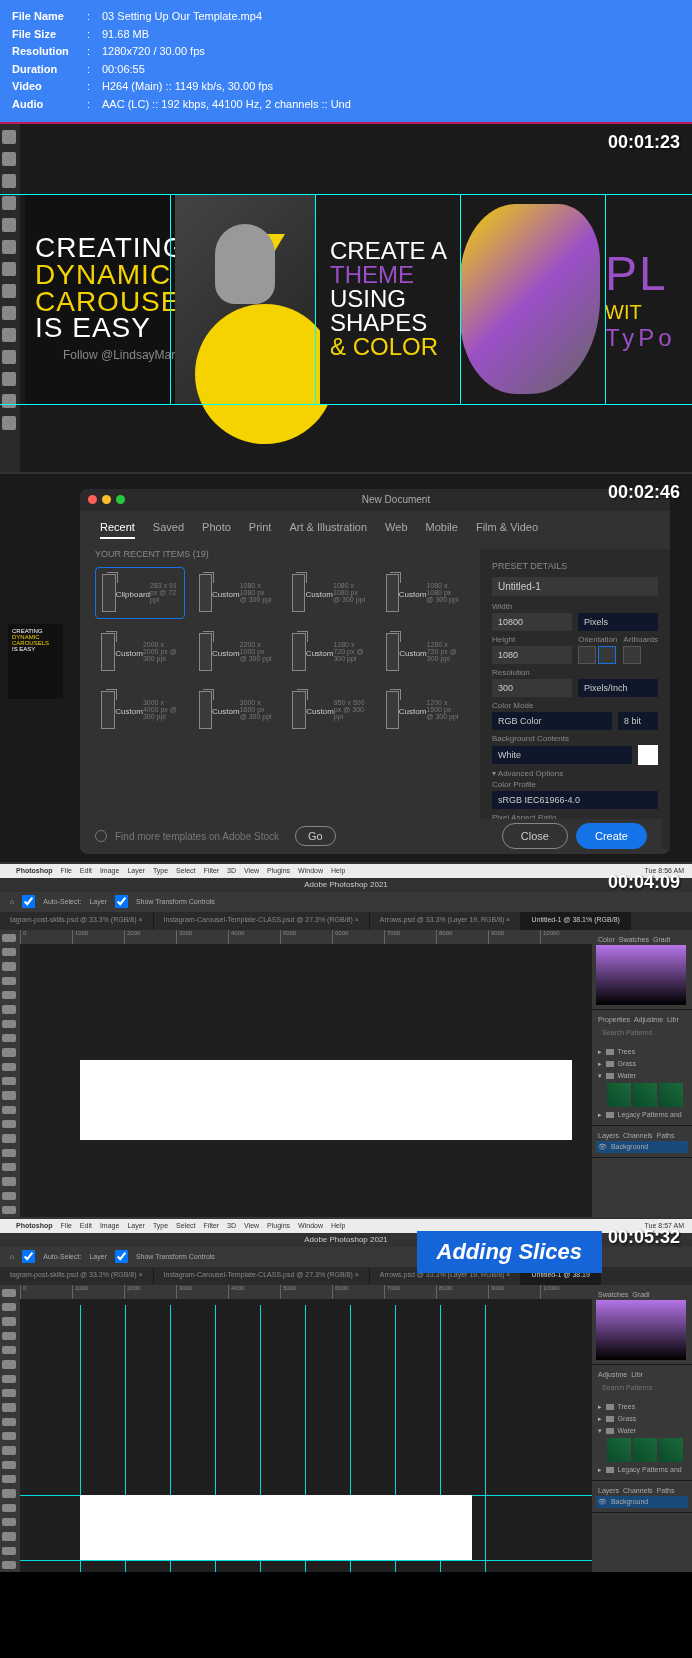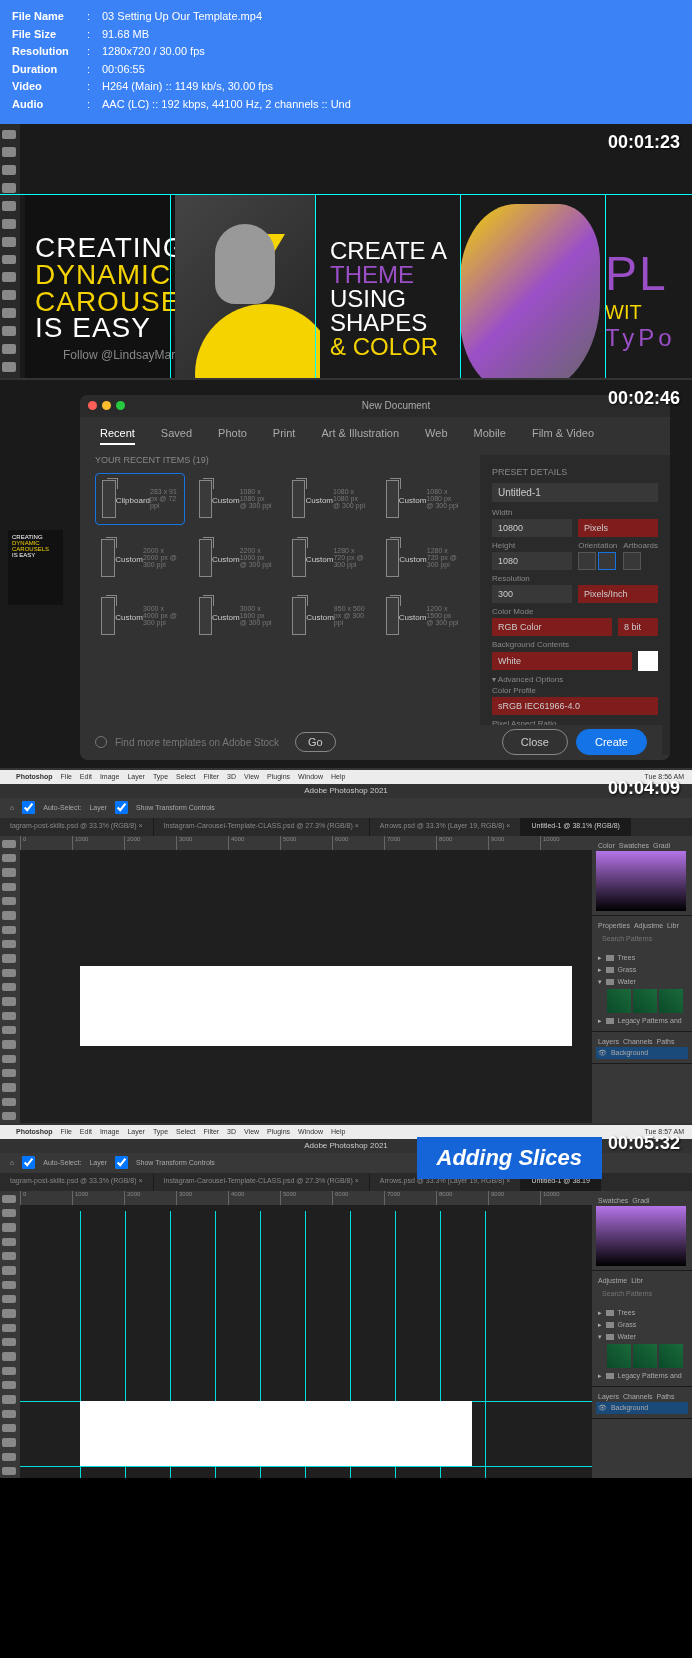--- a/index.html
+++ b/index.html
@@ -6,21 +6,21 @@
 body { background: #000; width: 692px; }
 .info-block { background: #3b82f6; color: #fff; padding: 8px 12px; font-size: 11px; line-height: 1.6; }
 .info-row { display: flex; }
 .info-label { width: 75px; font-weight: bold; }
 .info-colon { width: 15px; }
 .info-value { flex: 1; }
 .frame { width: 692px; position: relative; }
 .timestamp { position: absolute; top: 8px; right: 12px; color: #fff; font-size: 18px; font-weight: bold; text-shadow: 1px 1px 2px rgba(0,0,0,0.8); z-index: 100; }
 
 
-.frame1 { height: 256px; background: #1a1a1a; border-top: 2px solid #3b82f6; }
+.frame1 { height: 350px; background: #1a1a1a; border-top: 2px solid #be185d; }
 .toolbar-left { position: absolute; left: 0; top: 0; width: 20px; height: 100%; background: #2a2a2a; display: flex; flex-direction: column; gap: 8px; padding: 6px 2px; }
 .tool-icon { width: 14px; height: 14px; background: #888; border-radius: 2px; }
 .canvas1 { position: absolute; left: 25px; top: 70px; right: 5px; height: 210px; background: #1a1a1a; }
 .slide { position: absolute; top: 0; height: 210px; display: flex; align-items: center; }
 .slide1 { left: 0; width: 290px; background: #111; }
 .slide1-text { padding: 10px; }
 .slide1-line { font-family: Impact, sans-serif; font-size: 28px; line-height: 0.95; letter-spacing: 1px; }
 .slide1-white { color: #fff; }
 .slide1-yellow { color: #f5d300; }
 .slide1-follow { color: #888; font-size: 12px; margin-top: 6px; margin-left: 28px; }
@@ -40,40 +40,40 @@
 
 
 .frame2 { height: 390px; background: #1a1a1a; border-top: 2px solid #333; }
 .thumb-left { position: absolute; left: 8px; top: 150px; width: 55px; height: 75px; background: #111; padding: 4px; }
 .thumb-text { font-size: 6px; line-height: 1; color: #fff; font-family: Impact, sans-serif; }
 .dialog { position: absolute; left: 80px; top: 15px; width: 590px; height: 365px; background: #323232; border-radius: 8px; overflow: hidden; }
 .dialog-head { height: 22px; background: #2a2a2a; display: flex; align-items: center; padding: 0 8px; gap: 5px; }
 .win-dot { width: 9px; height: 9px; border-radius: 50%; }
 .win-red { background: #ff5f56; } .win-yellow { background: #ffbd2e; } .win-green { background: #27c93f; }
 .dialog-title { flex: 1; text-align: center; color: #aaa; font-size: 10px; }
-.dialog-tabs { display: flex; gap: 26px; padding: 10px 20px; font-size: 11px; color: #aaa; }
+.dialog-tabs { display: flex; gap: 18px; padding: 10px 20px; font-size: 11px; color: #aaa; }
 .dialog-tab { cursor: pointer; }
 .dialog-tab.active { color: #fff; border-bottom: 2px solid #fff; padding-bottom: 4px; }
 .dialog-body { display: flex; height: 300px; }
 .recent-area { flex: 1; padding: 0 15px; }
 .recent-label { color: #888; font-size: 9px; margin-bottom: 8px; }
 .preset-grid { display: grid; grid-template-columns: repeat(4, 1fr); gap: 8px; }
 .preset-item { display: flex; align-items: center; padding: 6px; border-radius: 4px; }
 .preset-item.selected { border: 1px solid #1473e6; }
 .preset-icon { width: 30px; height: 38px; border: 1px solid #888; background: #3a3a3a; position: relative; }
 .preset-icon::before { content: ''; position: absolute; top: -3px; right: -3px; width: 10px; height: 10px; border-top: 1px solid #888; border-right: 1px solid #888; }
 .preset-name { color: #ccc; font-size: 8px; margin-top: 4px; }
 .preset-dims { color: #777; font-size: 7px; }
 .details-panel { width: 190px; background: #2a2a2a; padding: 12px; color: #ccc; font-size: 9px; }
 .detail-header { font-size: 9px; color: #888; margin-bottom: 6px; }
 .detail-input { width: 100%; background: #383838; border: none; color: #ccc; padding: 4px 6px; font-size: 10px; margin-bottom: 6px; }
 .detail-label { font-size: 8px; color: #888; margin-bottom: 2px; }
 .detail-row { display: flex; gap: 6px; margin-bottom: 4px; align-items: center; }
 .detail-field { background: #383838; padding: 4px 6px; flex: 1; font-size: 9px; }
-.detail-select { background: #7f1d1d; padding: 4px 6px; font-size: 9px; flex: 1; }
+.detail-select { background: #0f172a; padding: 4px 6px; font-size: 9px; flex: 1; }
 .orient-btn { width: 18px; height: 18px; background: #383838; border: 1px solid #555; }
 .orient-btn.active { border-color: #1473e6; }
 .white-swatch { width: 20px; height: 20px; background: #fff; }
 .dialog-footer { position: absolute; bottom: 0; left: 0; right: 8px; height: 35px; display: flex; align-items: center; padding: 0 15px; background: #323232; }
 .stock-search { flex: 1; display: flex; align-items: center; gap: 8px; color: #777; font-size: 10px; }
 .search-icon { width: 12px; height: 12px; border: 1px solid #777; border-radius: 50%; }
 .btn { padding: 6px 18px; border-radius: 14px; font-size: 11px; border: 1px solid #888; color: #ccc; background: transparent; margin-left: 8px; cursor: pointer; }
 .btn.primary { background: #1473e6; border-color: #1473e6; color: #fff; }
 
 

